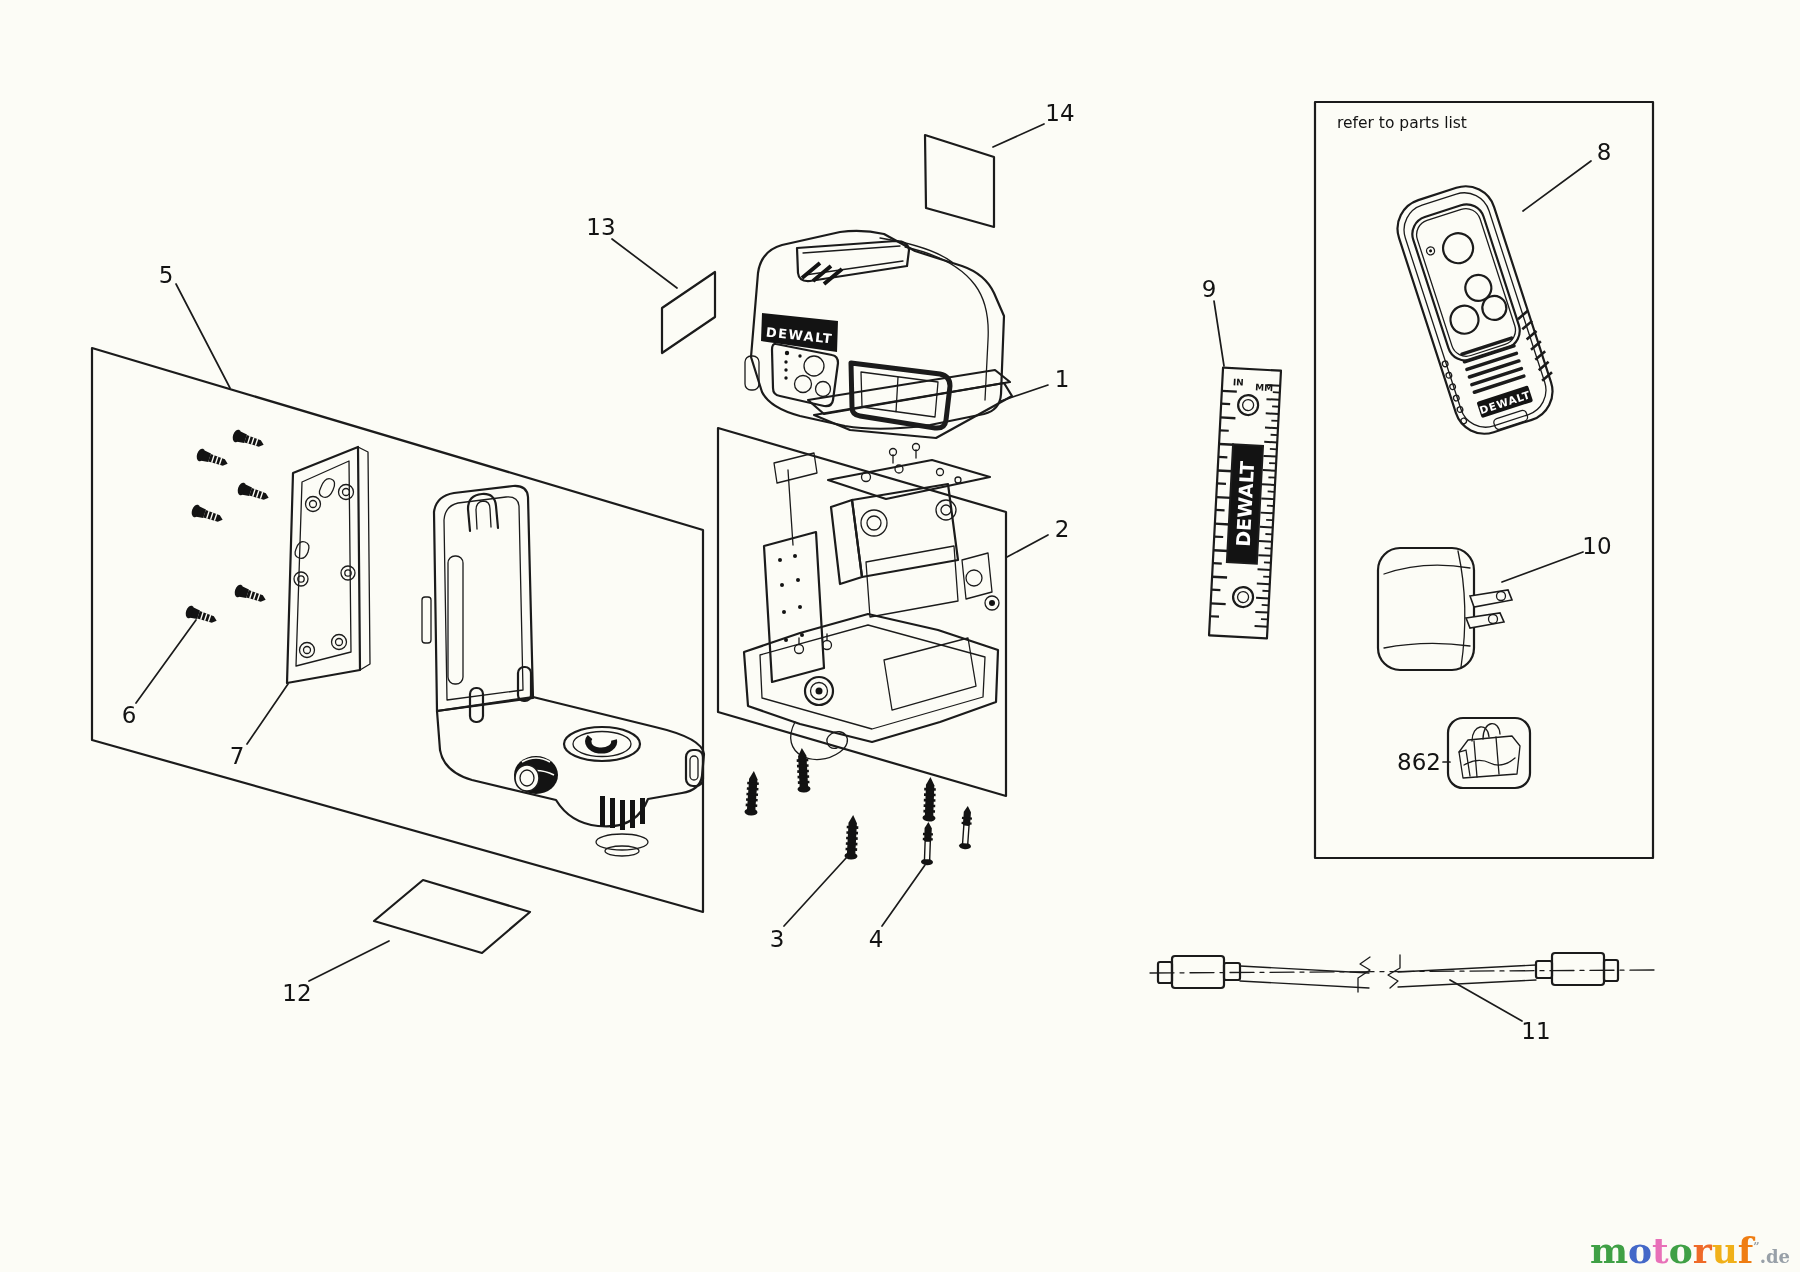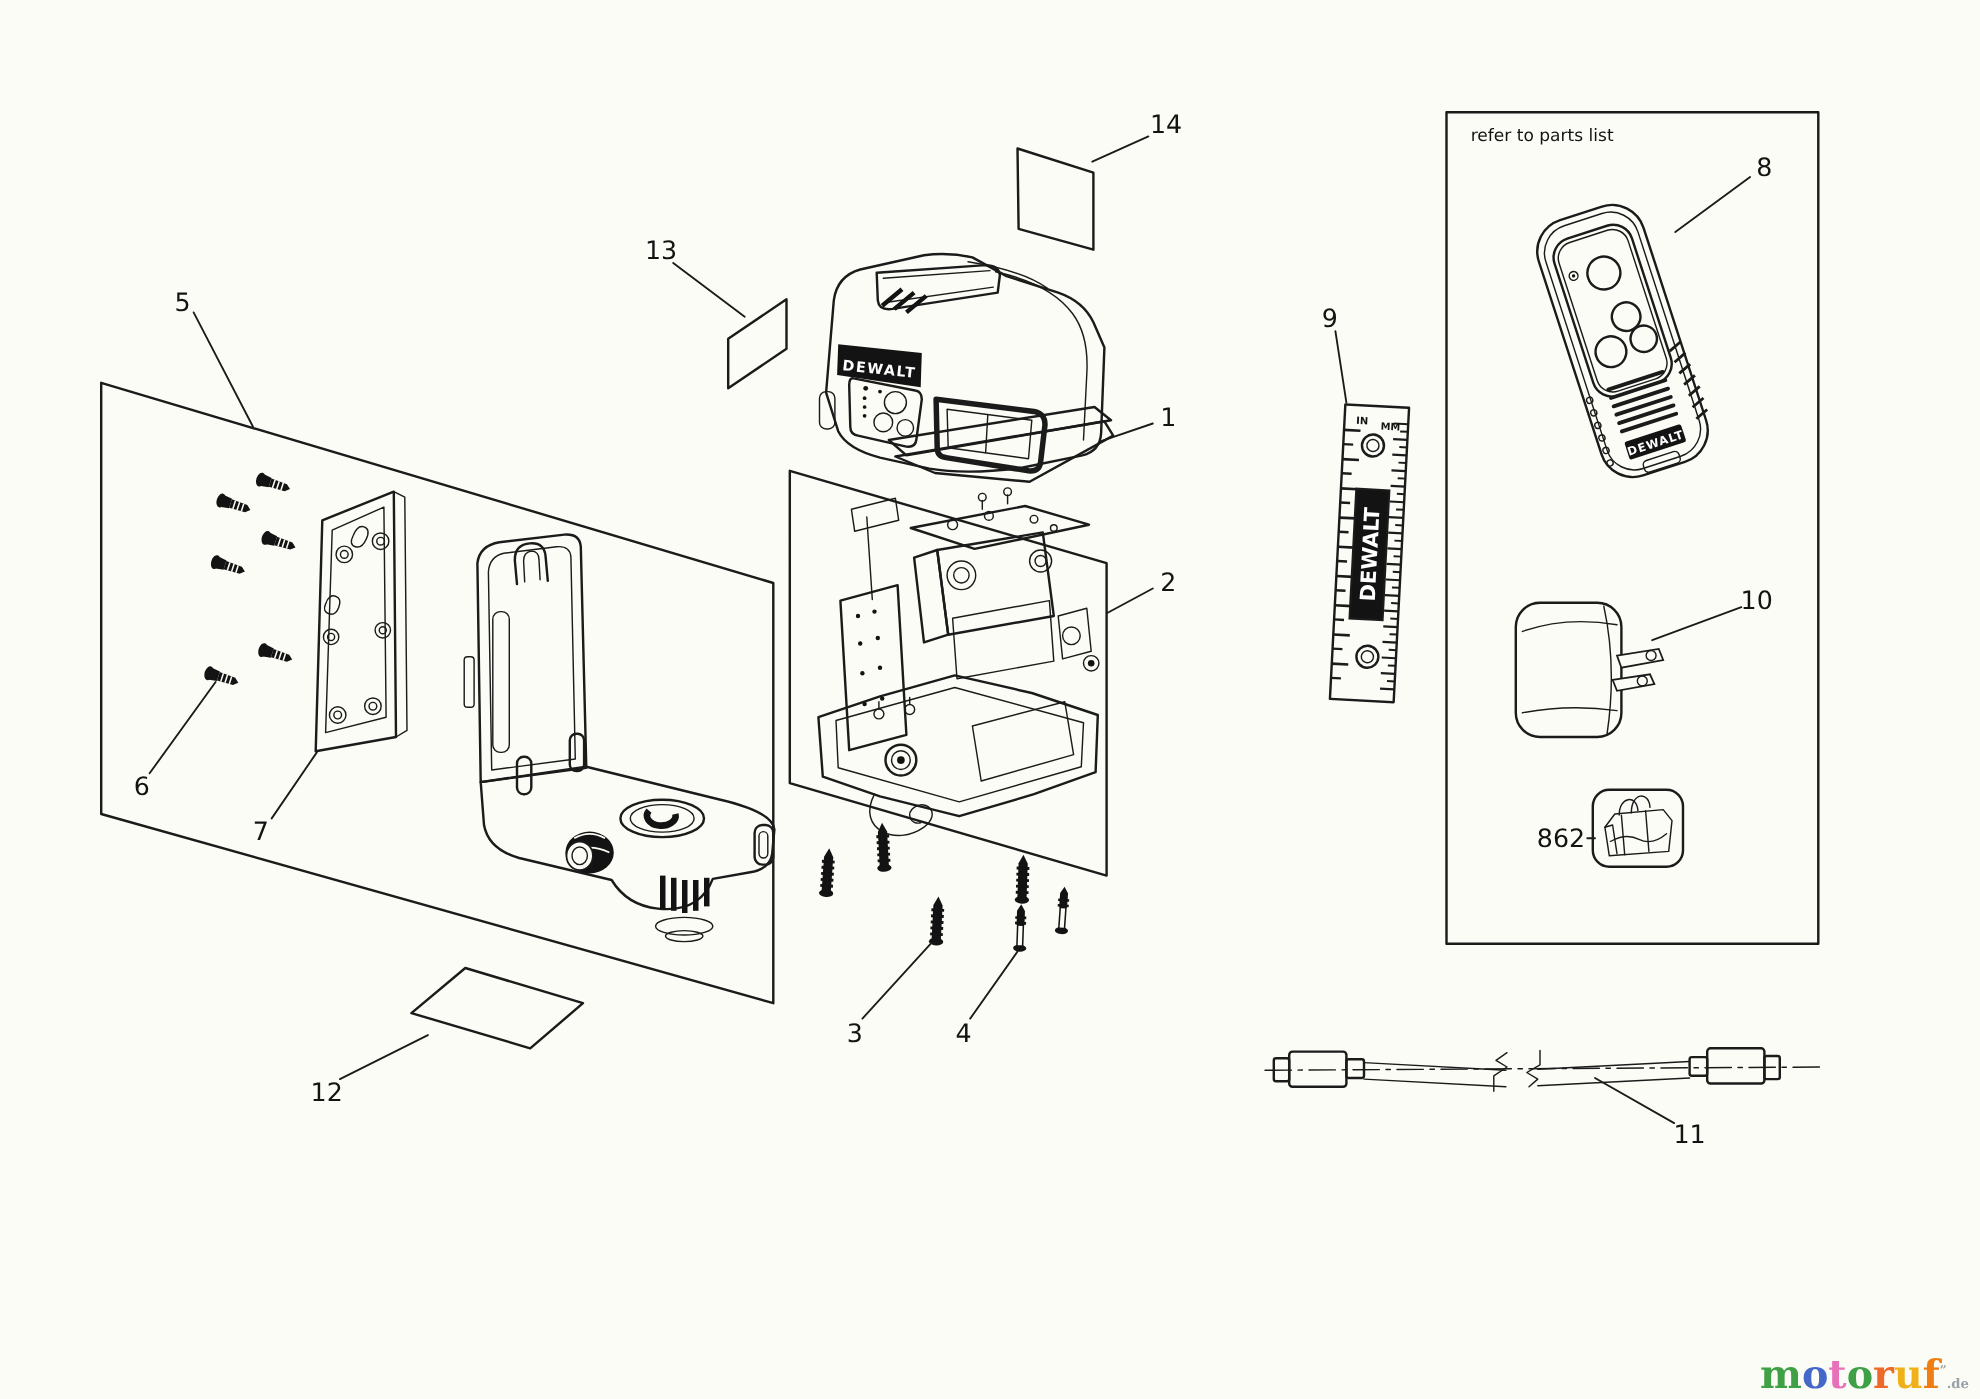--- a/index.html
+++ b/index.html
@@ -14,21 +14,21 @@
   .wfill{fill:#fcfcf6;stroke:#1b1b1b;stroke-width:1.6;}
   .lead{fill:none;stroke:#1b1b1b;stroke-width:1.7;stroke-linecap:round;}
   .tick{fill:none;stroke:#1b1b1b;}
   text.co{font-family:"DejaVu Sans","Liberation Sans",sans-serif;font-size:23px;fill:#131313;}
   text.note{font-family:"DejaVu Sans","Liberation Sans",sans-serif;font-size:15.5px;fill:#131313;}
   text.wtxt{fill:#ffffff;font-weight:bold;font-family:"DejaVu Sans",sans-serif;}
   text.btxt{fill:#131313;font-weight:bold;font-family:"DejaVu Sans",sans-serif;}
   
   .watermark{position:absolute;right:10px;bottom:4px;font-family:"DejaVu Serif","Liberation Serif",serif;
              font-weight:bold;font-size:36px;line-height:1;letter-spacing:0px;white-space:nowrap;}
-  .watermark .suffix{font-size:12px;font-weight:bold;color:#98a0a8;}
+  .watermark .suffix{font-size:18px;font-weight:bold;color:#98a0a8;}
   .watermark .tm{font-size:11px;color:#9aa0a6;vertical-align:super;}
 </style>
 </head>
 <body>
 
 <div class="stage">
 <svg width="1800" height="1272" viewBox="0 0 1800 1272">
 
   <defs>
     <g id="lscrew" fill="#131313">

